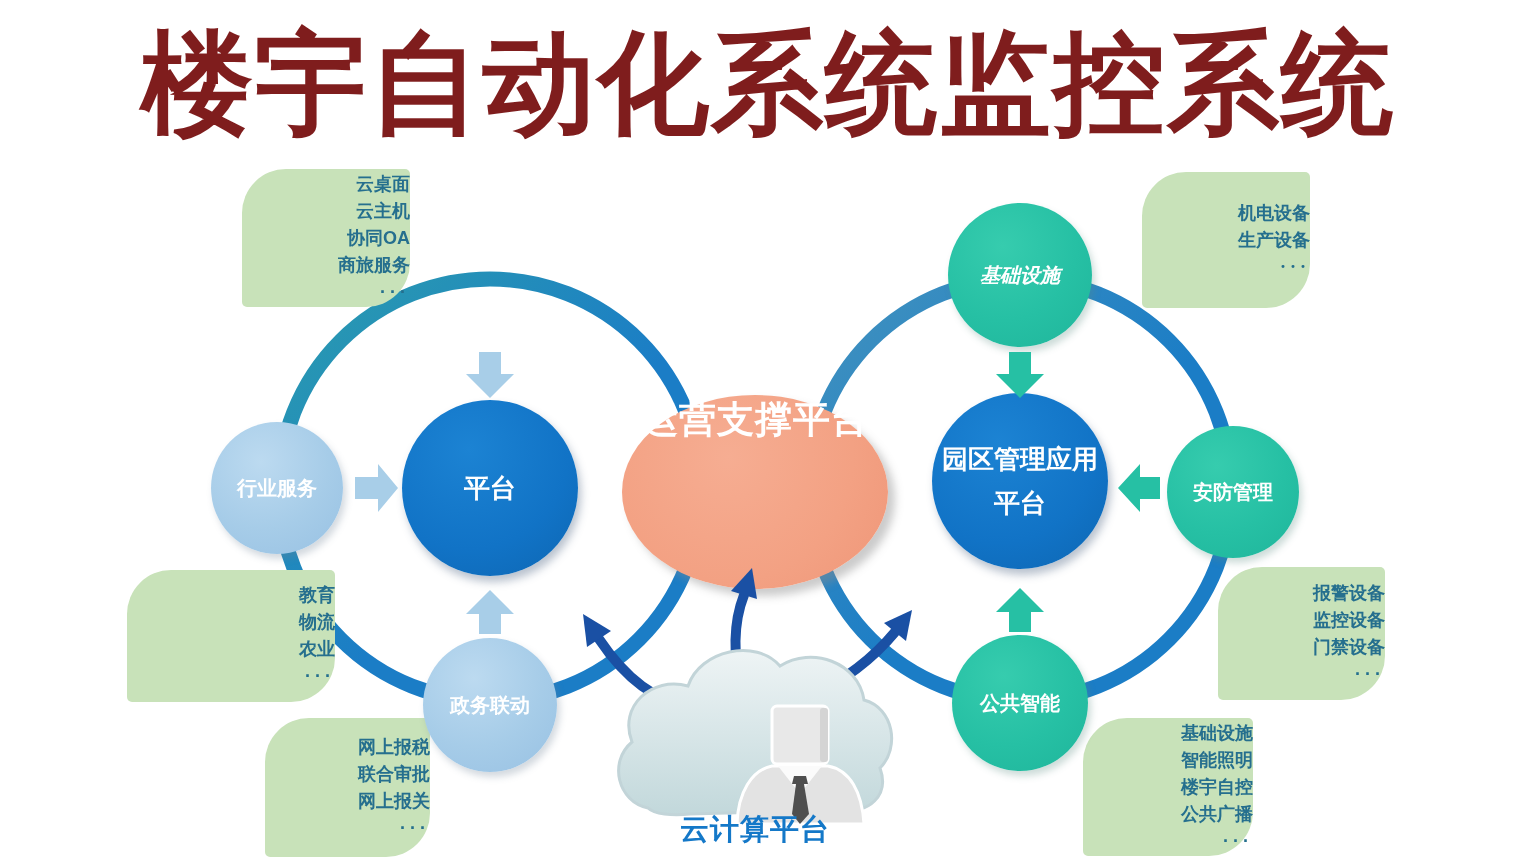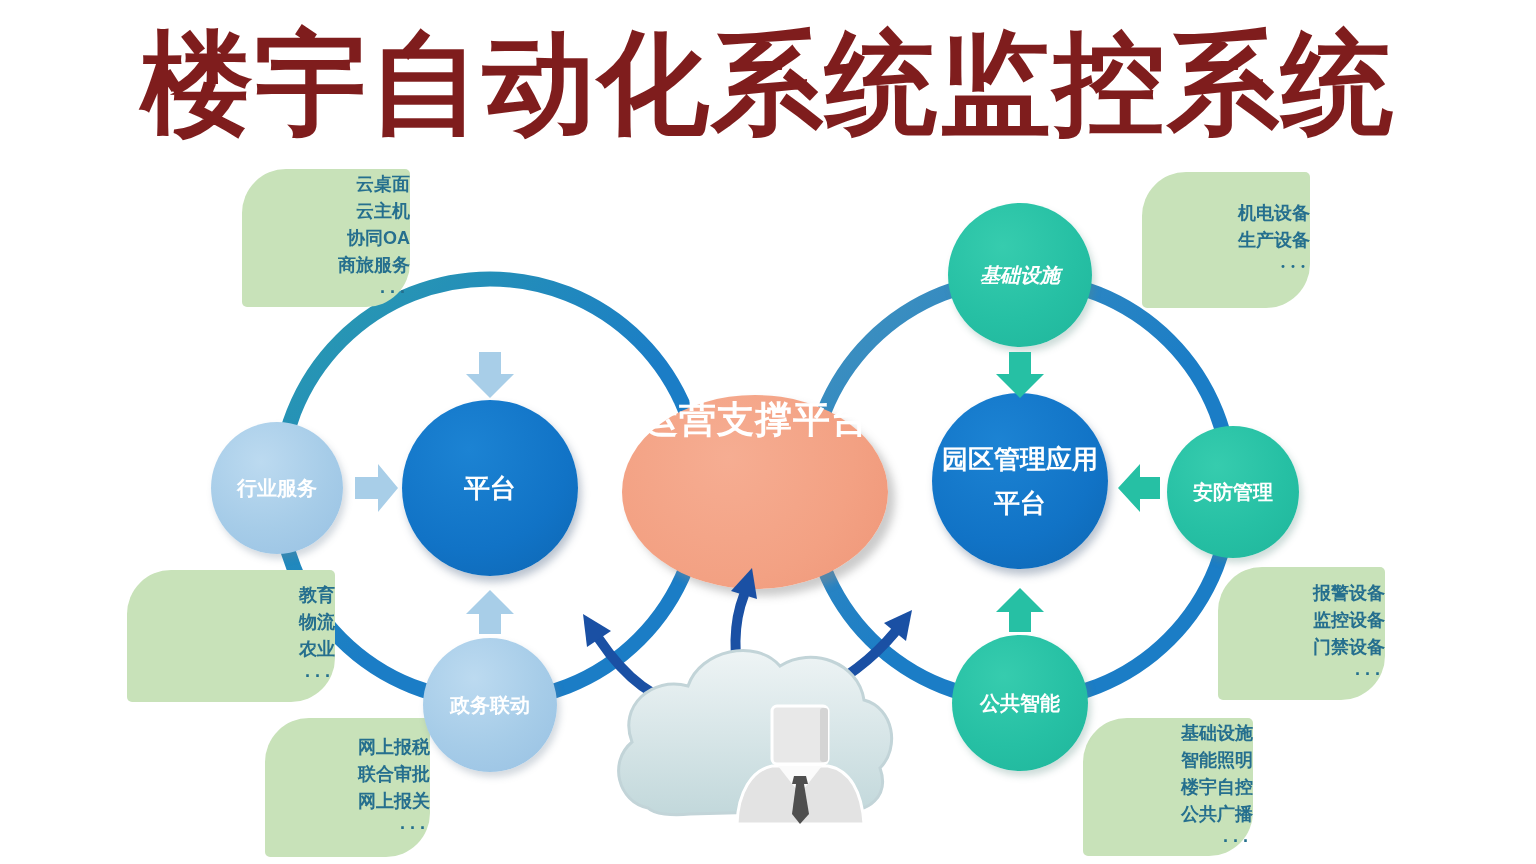--- a/index.html
+++ b/index.html
@@ -172,14 +172,15 @@
     <g>
       <path d="M 737 824 C 738 792 752 770 772 766 L 828 766 C 850 770 862 792 864 824 Z" fill="#E3E3E3" stroke="#FFFFFF" stroke-width="3"></path>
       <polygon points="778,766 822,766 800,794" fill="#FBFBFB"></polygon>
       <rect x="772" y="706" width="56" height="58" rx="5" fill="#E8E8E8" stroke="#FFFFFF" stroke-width="3"></rect>
       <rect x="820" y="708" width="8" height="54" rx="3" fill="#D4D4D4"></rect>
       <polygon points="794,776 806,776 808,784 792,784" fill="#4F4F4F"></polygon>
       <polygon points="796,784 804,784 809,814 800,824 792,814" fill="#4F4F4F"></polygon>
     </g>
   </svg>
 
+  <div class="cloud-label">云计算平台</div>
 
 </div>
 
 </body></html>

